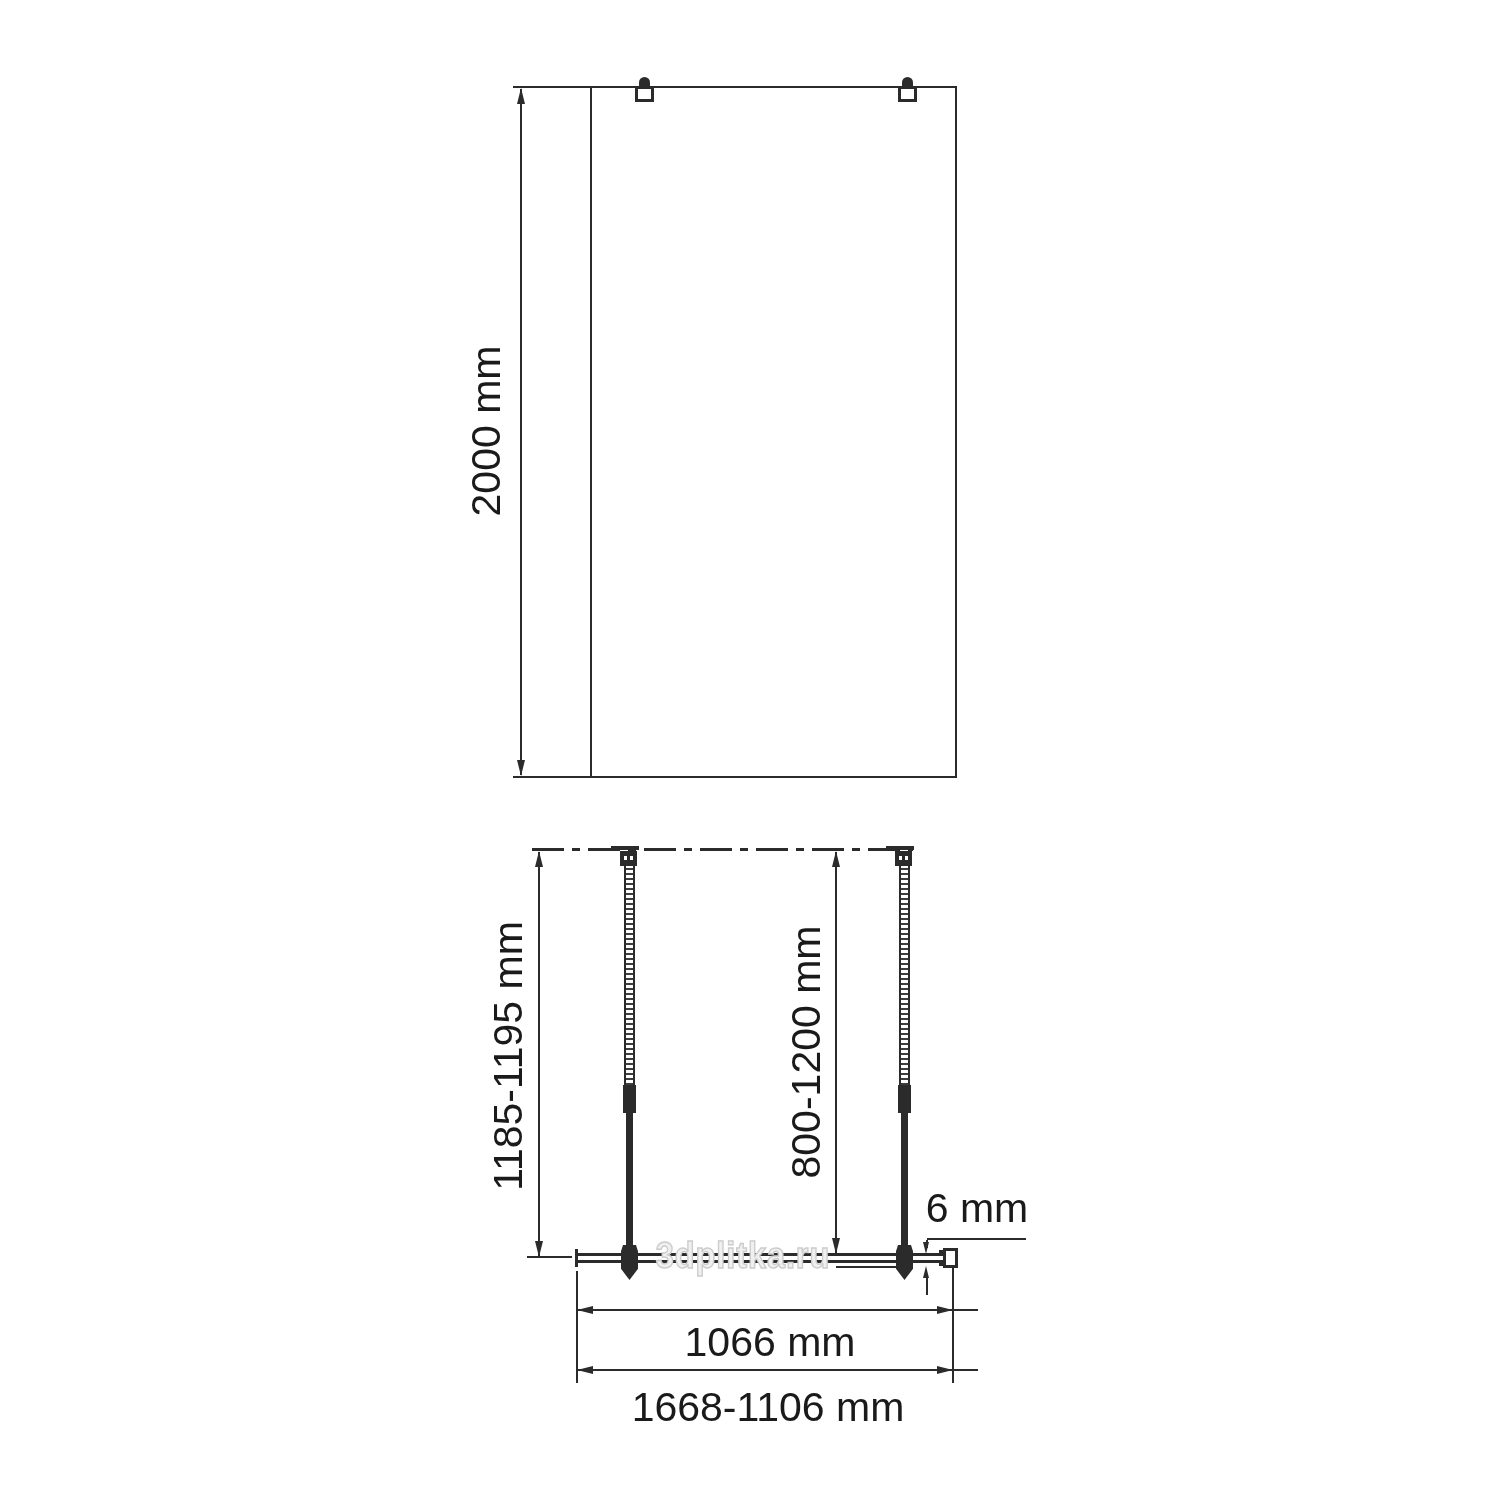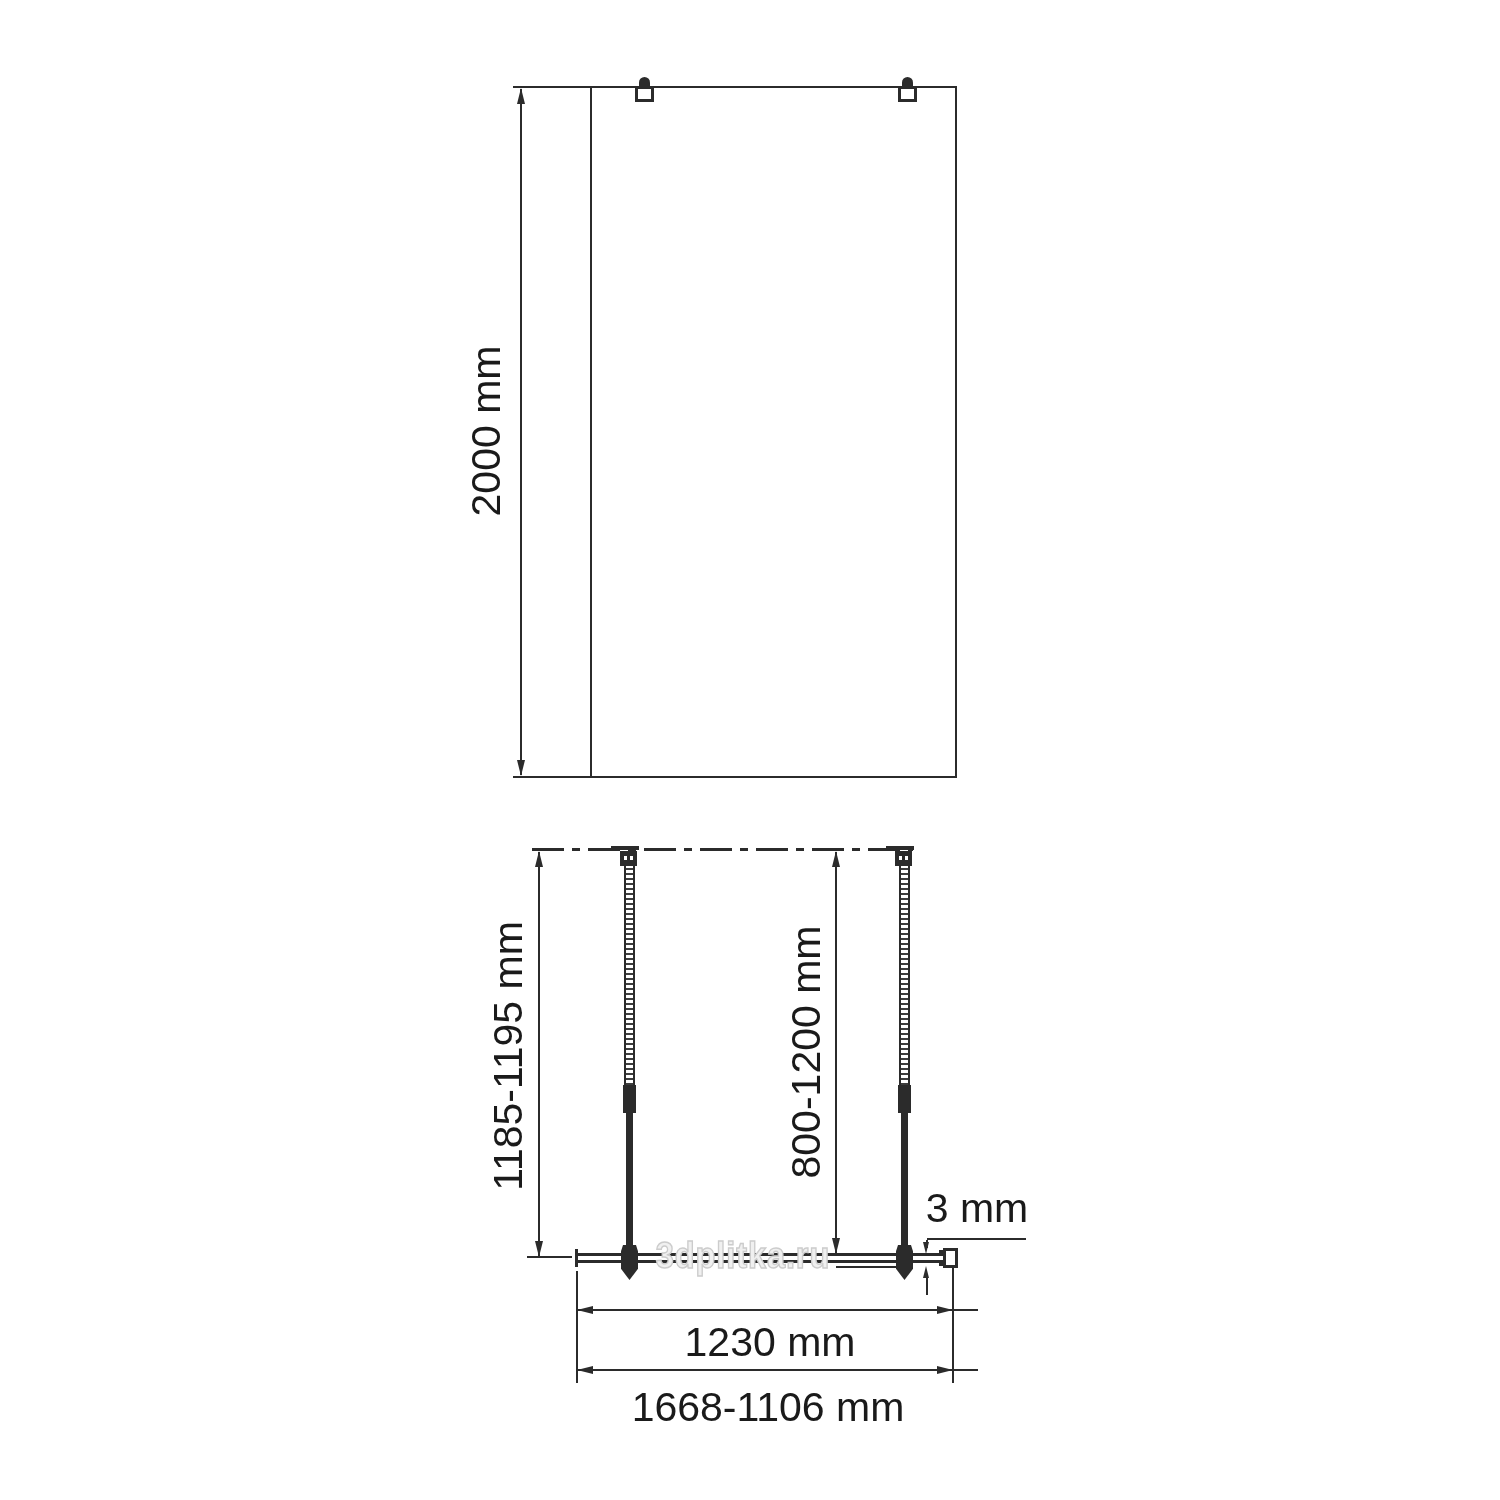--- a/index.html
+++ b/index.html
@@ -132,34 +132,34 @@
     <div class="arr up" style="left:535px;top:851px;"></div>
     <div class="arr down" style="left:535px;top:1241px;"></div>
     <div class="ln" style="left:527px;top:1256px;width:45px;height:2px;"></div>
     <div class="dim-label rot" style="left:508px;top:1056px;">1185-1195 mm</div>
 
     <div class="ln" style="left:835px;top:852px;width:2px;height:402px;"></div>
     <div class="arr up" style="left:832px;top:851px;"></div>
     <div class="arr down" style="left:832px;top:1238px;"></div>
     <div class="dim-label rot" style="left:806px;top:1052px;">800-1200 mm</div>
 
-    <div class="dim-label" style="left:977px;top:1208px;">3 mm</div>
+    <div class="dim-label" style="left:977px;top:1208px;">6 mm</div>
     <div class="ln" style="left:927px;top:1238px;width:99px;height:2px;"></div>
     <div class="ln" style="left:926px;top:1240px;width:2px;height:8px;"></div>
     <div class="arr sm down" style="left:923px;top:1242px;"></div>
     <div class="arr sm up" style="left:923px;top:1266px;"></div>
     <div class="ln" style="left:926px;top:1277px;width:2px;height:18px;"></div>
 
     <div class="ln" style="left:576px;top:1271px;width:2px;height:112px;"></div>
     <div class="ln" style="left:952px;top:1266px;width:2px;height:117px;"></div>
 
     <div class="ln" style="left:578px;top:1309px;width:400px;height:2px;"></div>
     <div class="arr left" style="left:577px;top:1306px;"></div>
     <div class="arr right" style="left:937px;top:1306px;"></div>
-    <div class="dim-label" style="left:770px;top:1342px;">1230 mm</div>
+    <div class="dim-label" style="left:770px;top:1342px;">1066 mm</div>
 
     <div class="ln" style="left:578px;top:1369px;width:400px;height:2px;"></div>
     <div class="arr left" style="left:577px;top:1366px;"></div>
     <div class="arr right" style="left:937px;top:1366px;"></div>
     <div class="dim-label" style="left:768px;top:1407px;">1668-1106 mm</div>
   </div>
 
   <div class="watermark">3dplitka.ru</div>
 
 </div>

